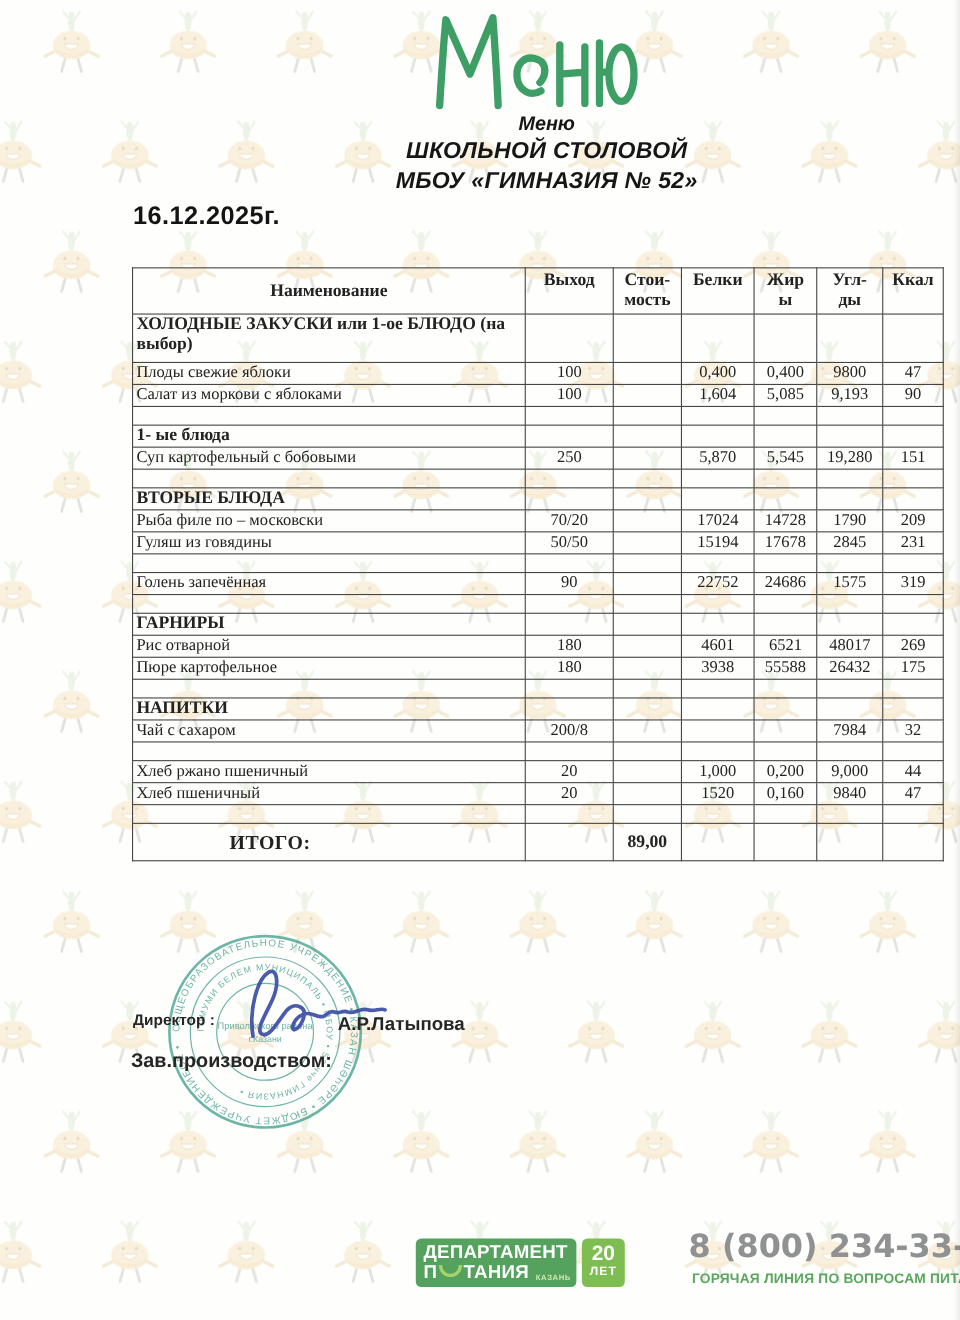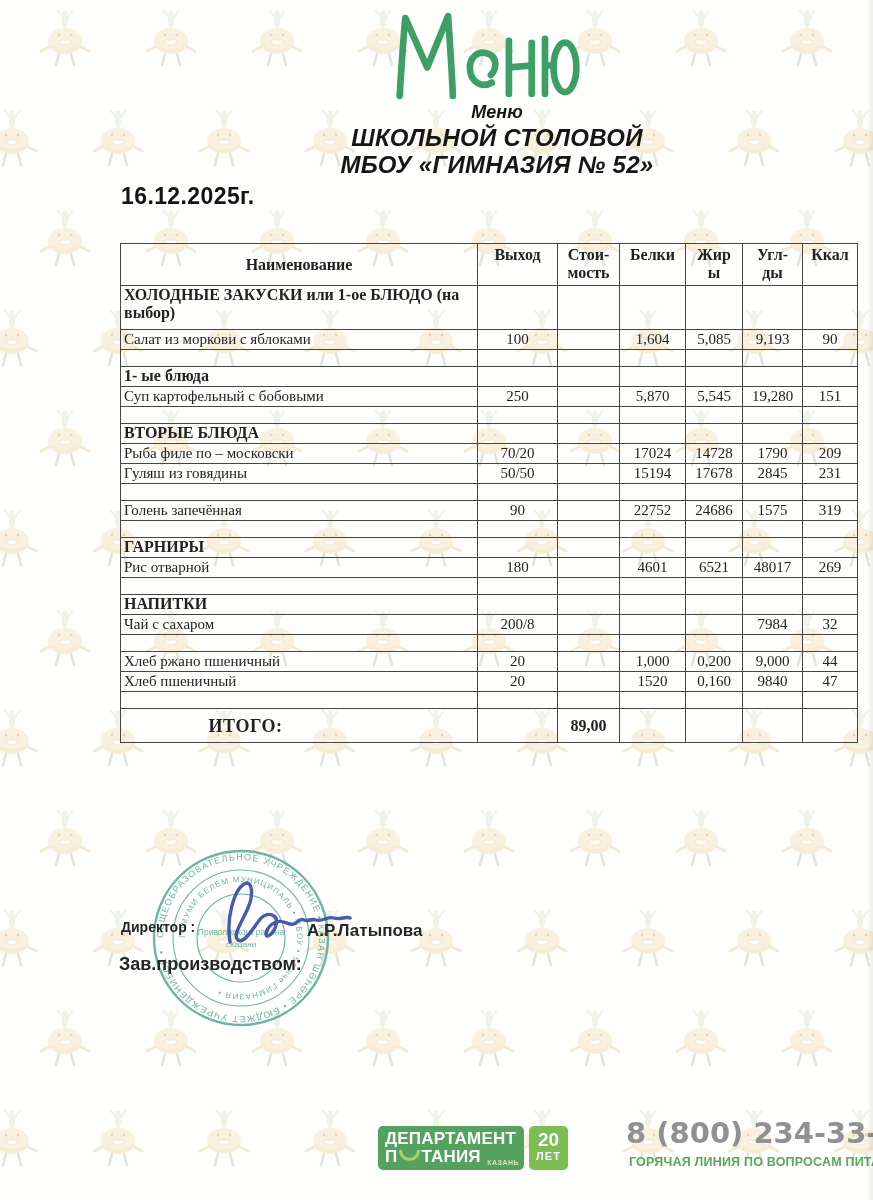--- a/index.html
+++ b/index.html
@@ -10,21 +10,21 @@
   }
   .watermark{position:absolute;left:0;top:0;z-index:0;}
   .edge-shade{position:absolute;right:0;top:0;width:6px;height:100%;z-index:5;
     background:linear-gradient(to right,rgba(0,0,0,0),rgba(0,0,0,0.07));}
 
   
   .script-title{position:absolute;left:393px;top:8px;width:190px;height:96px;z-index:2;}
   .subtitle{position:absolute;left:186px;top:100px;width:622px;z-index:2;
     text-align:center;font-style:italic;font-weight:bold;color:#161616;}
   .subtitle .l1{font-size:18px;line-height:24px;}
-  .subtitle .l2,.subtitle .l3{font-size:24px;line-height:27px;letter-spacing:.3px;}
+  .subtitle .l2,.subtitle .l3{font-size:21px;line-height:27px;letter-spacing:.3px;}
   .doc-date{position:absolute;left:121px;top:183px;z-index:2;
     font-size:23px;font-weight:bold;letter-spacing:.4px;color:#141414;}
 
   
   .menu-table{position:absolute;left:120px;top:243px;z-index:2;
     border-collapse:collapse;table-layout:fixed;width:737px;
     font-family:"Liberation Serif",serif;font-size:15px;color:#222;}
   .menu-table th,.menu-table td{border:1px solid #454545;padding:0 3px;
     vertical-align:top;line-height:18px;overflow:hidden;}
   .menu-table th{font-size:16px;font-weight:bold;text-align:center;
@@ -145,20 +145,29 @@
         <tr class="r-section tall">
           <td class="c-name">ХОЛОДНЫЕ ЗАКУСКИ или 1-ое БЛЮДО (на выбор)</td>
           <td class="c-num"></td>
           <td class="c-num"></td>
           <td class="c-num"></td>
           <td class="c-num"></td>
           <td class="c-num"></td>
           <td class="c-num"></td>
         </tr>
         <tr class="r-item">
+          <td class="c-name">Плоды свежие яблоки</td>
+          <td class="c-num">100</td>
+          <td class="c-num"></td>
+          <td class="c-num">0,400</td>
+          <td class="c-num">0,400</td>
+          <td class="c-num">9800</td>
+          <td class="c-num">47</td>
+        </tr>
+        <tr class="r-item">
           <td class="c-name">Салат из моркови с яблоками</td>
           <td class="c-num">100</td>
           <td class="c-num"></td>
           <td class="c-num">1,604</td>
           <td class="c-num">5,085</td>
           <td class="c-num">9,193</td>
           <td class="c-num">90</td>
         </tr>
         <tr class="r-empty">
           <td class="c-name"></td>
@@ -260,20 +269,29 @@
           <td class="c-num"></td>
         </tr>
         <tr class="r-item">
           <td class="c-name">Рис отварной</td>
           <td class="c-num">180</td>
           <td class="c-num"></td>
           <td class="c-num">4601</td>
           <td class="c-num">6521</td>
           <td class="c-num">48017</td>
           <td class="c-num">269</td>
+        </tr>
+        <tr class="r-item">
+          <td class="c-name">Пюре картофельное</td>
+          <td class="c-num">180</td>
+          <td class="c-num"></td>
+          <td class="c-num">3938</td>
+          <td class="c-num">55588</td>
+          <td class="c-num">26432</td>
+          <td class="c-num">175</td>
         </tr>
         <tr class="r-empty">
           <td class="c-name"></td>
           <td class="c-num"></td>
           <td class="c-num"></td>
           <td class="c-num"></td>
           <td class="c-num"></td>
           <td class="c-num"></td>
           <td class="c-num"></td>
         </tr>

